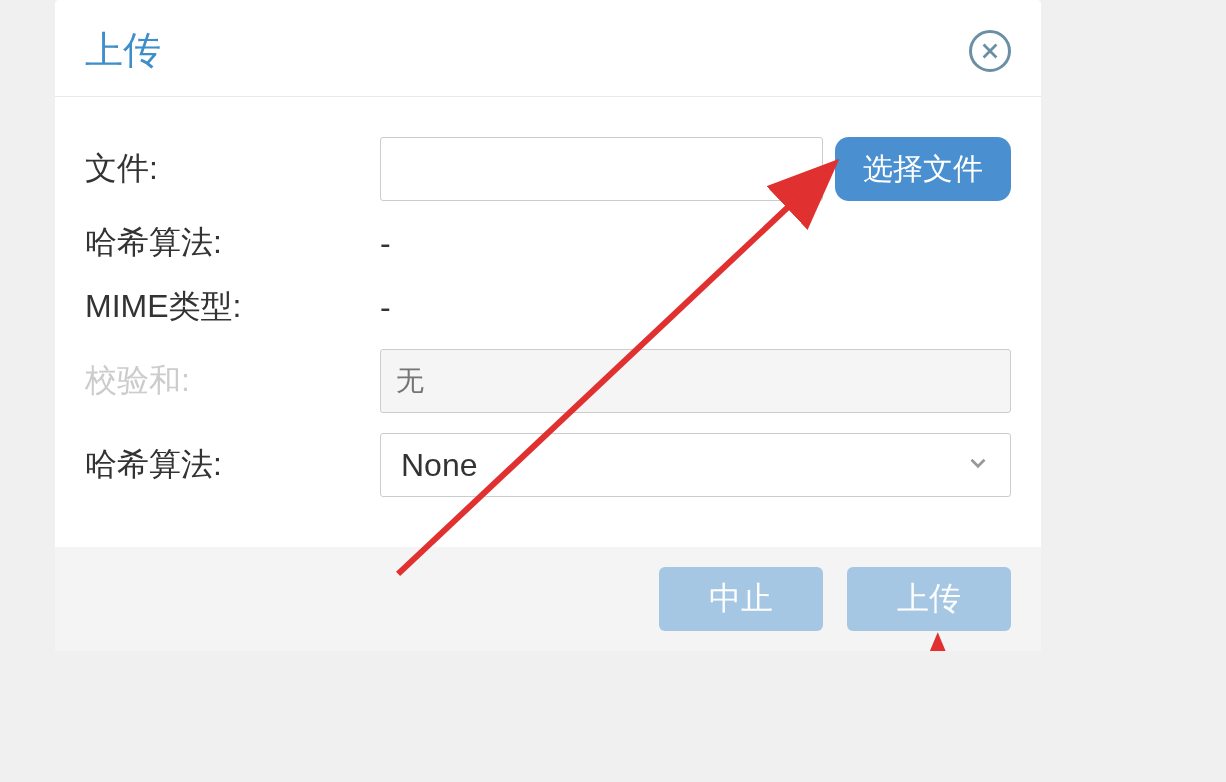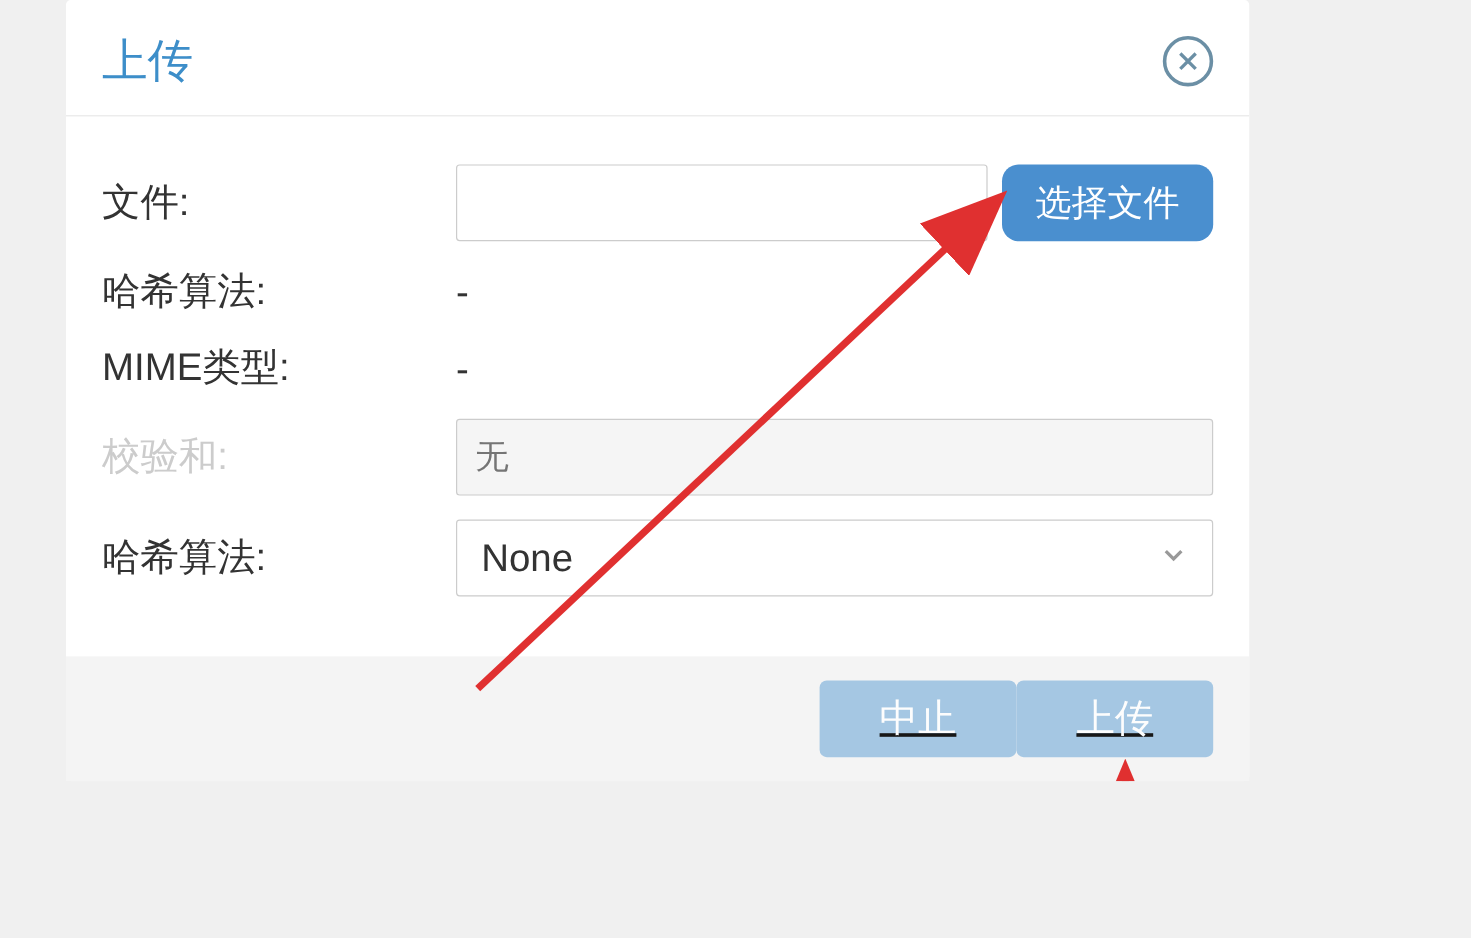--- a/index.html
+++ b/index.html
@@ -160,21 +160,21 @@
       stroke: #999;
       stroke-width: 2.5;
       fill: none;
     }
     
     .dialog-footer {
       background: #f4f4f4;
       padding: 20px 30px;
       display: flex;
       justify-content: flex-end;
-      text-decoration: underline;
+      gap: 24px;
     }
     
     .footer-btn {
       height: 64px;
       padding: 0 50px;
       background: #9dc3e2;
       color: #fff;
       border: none;
       border-radius: 6px;
       font-size: 32px;

